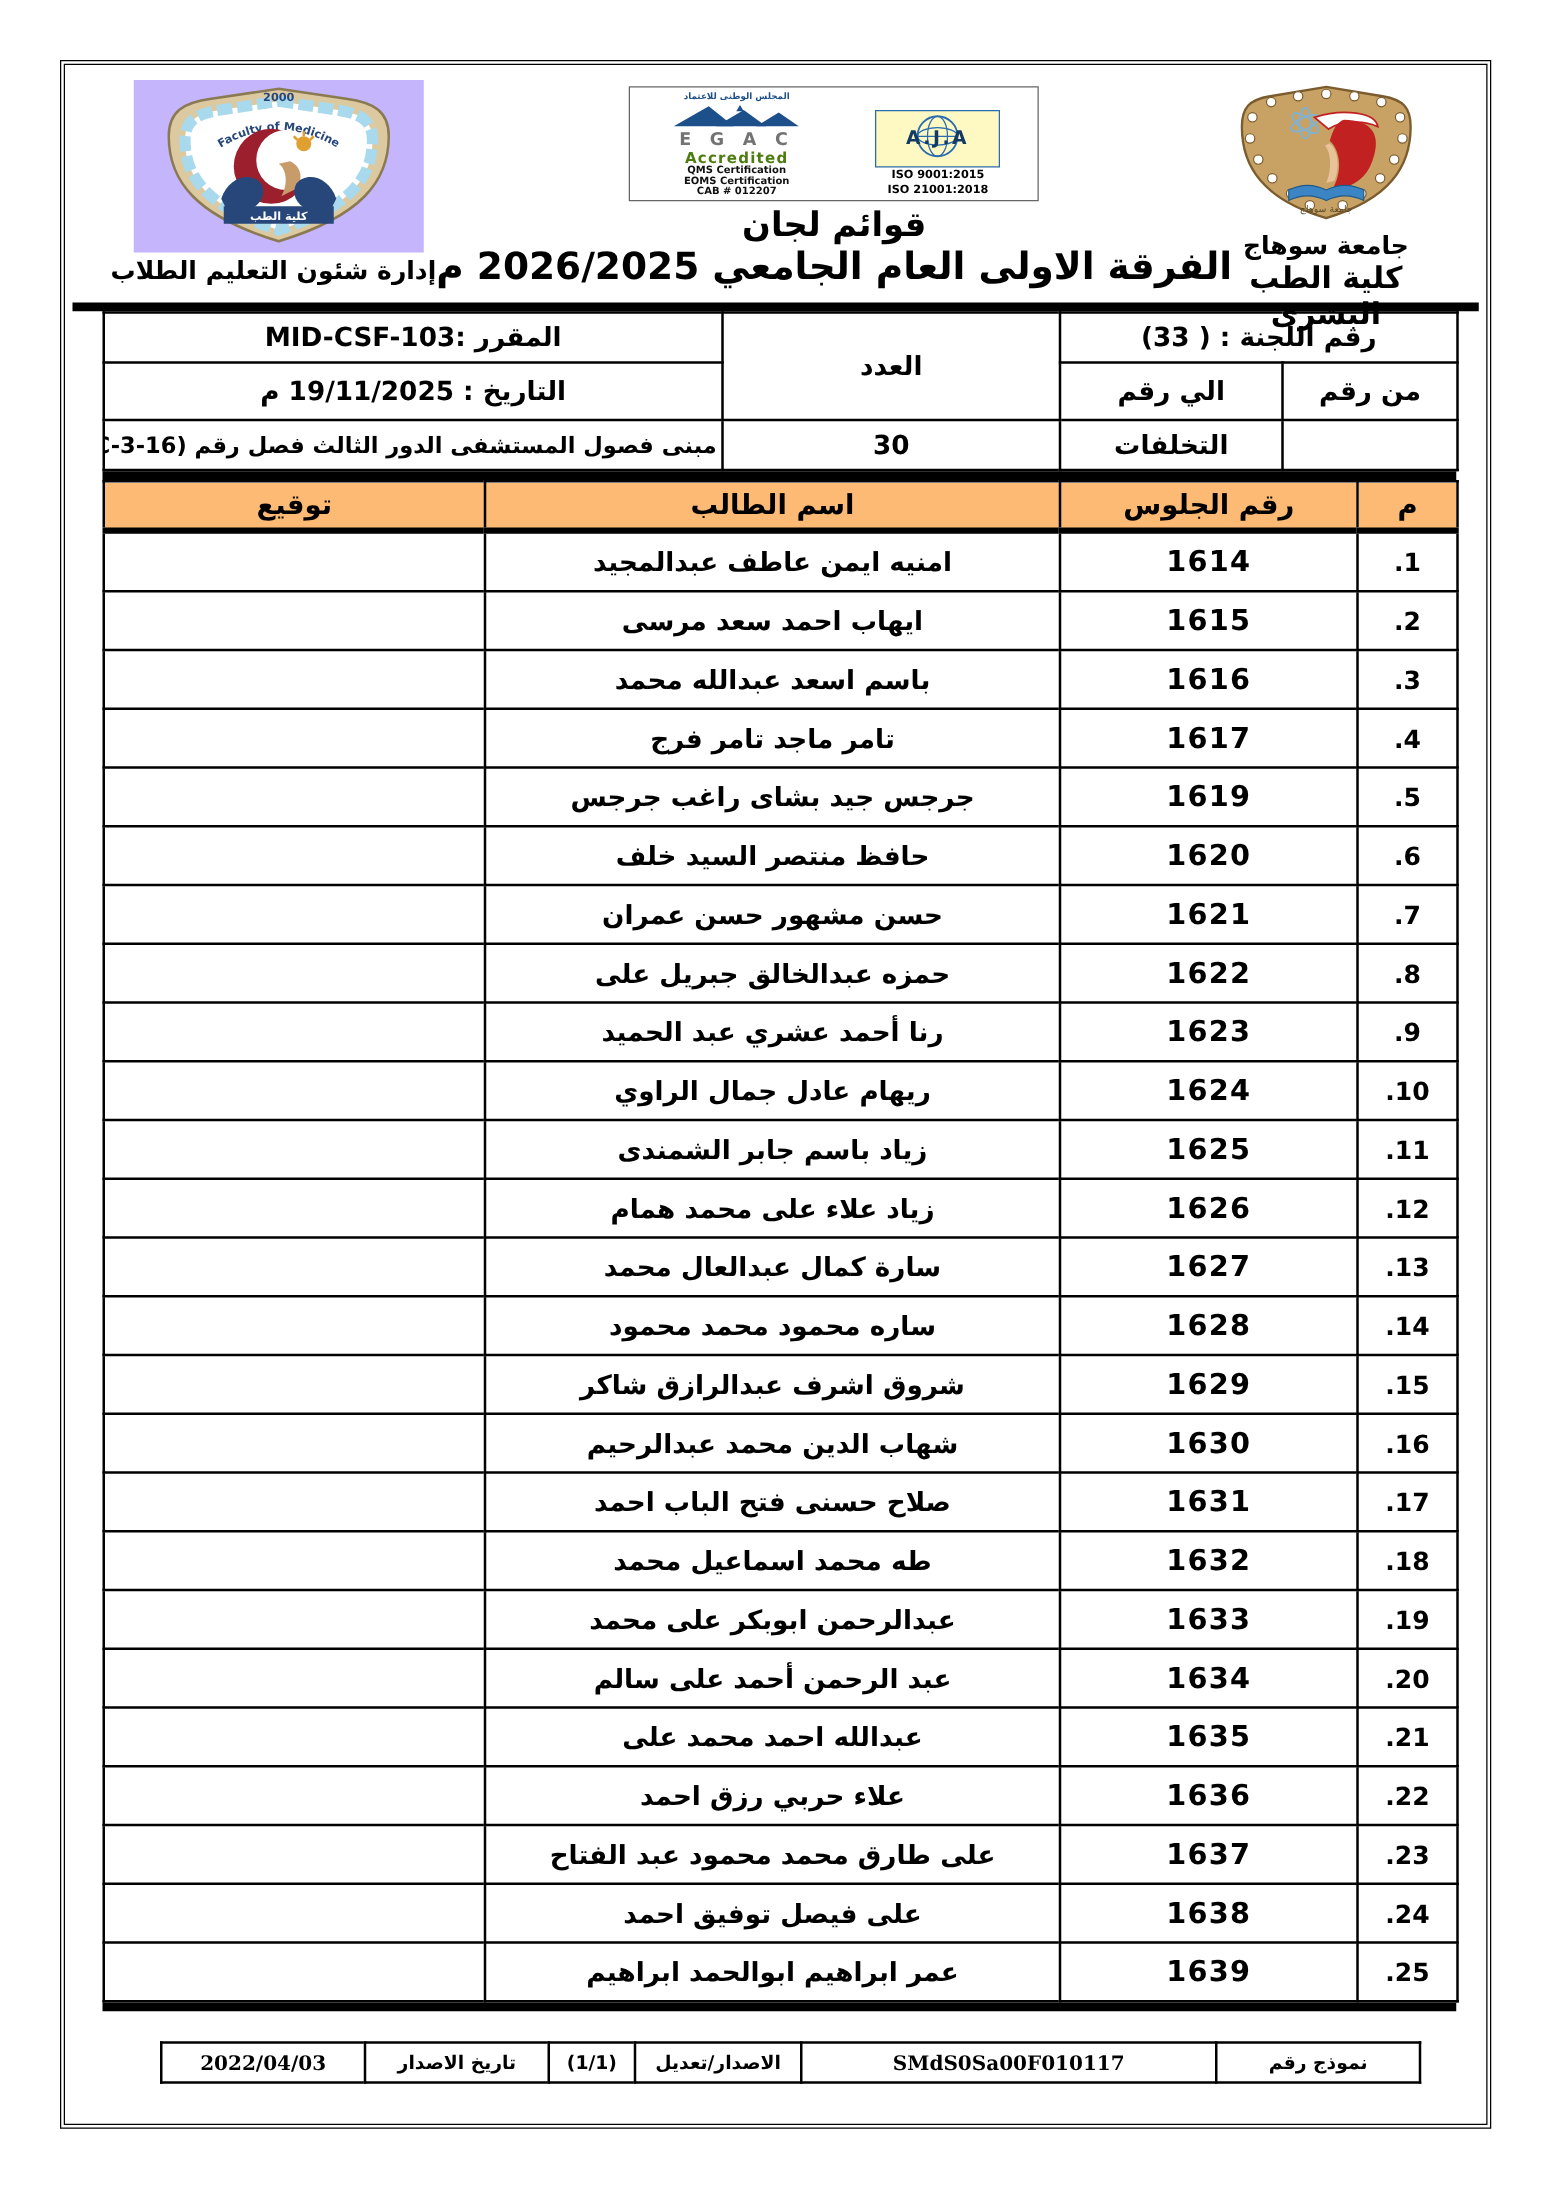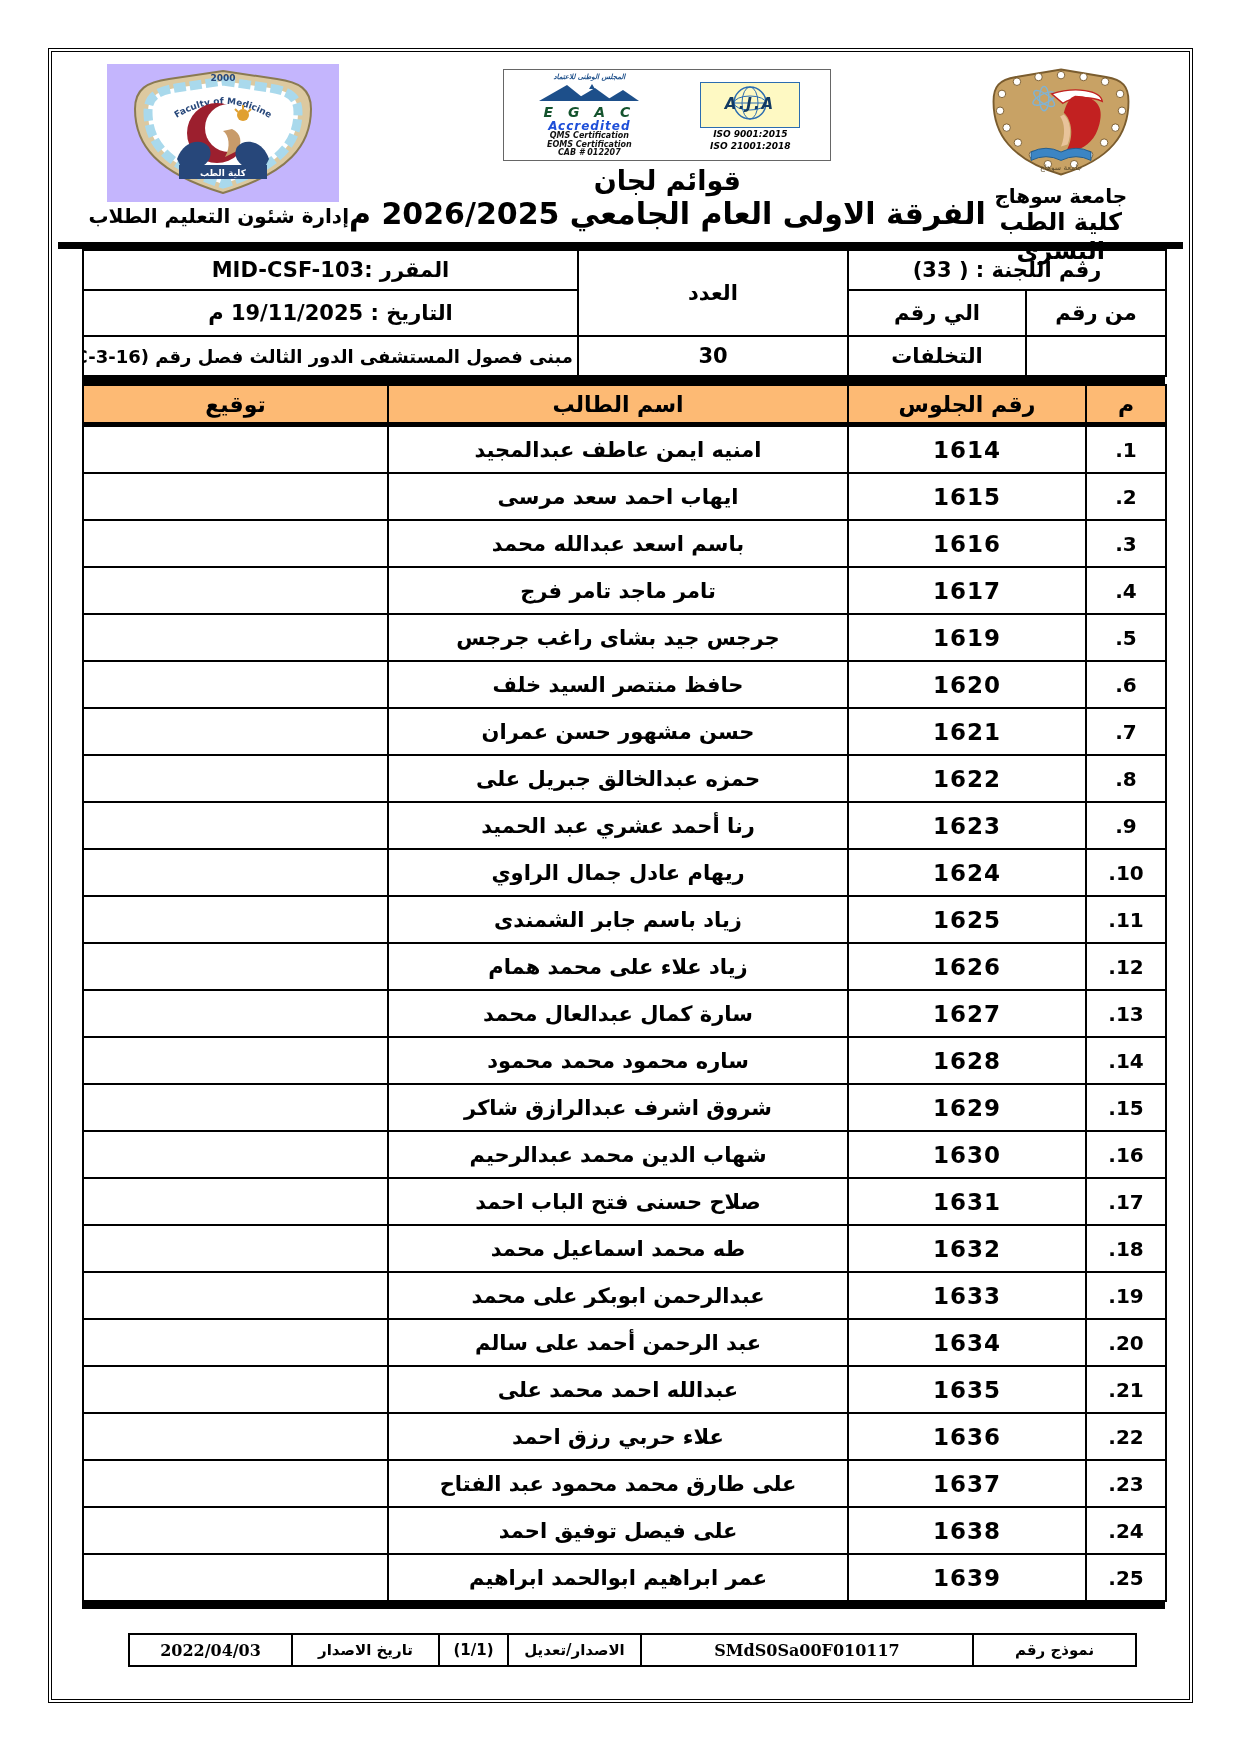--- a/index.html
+++ b/index.html
@@ -12,25 +12,25 @@
     box-sizing:border-box;border:4px double #000;background:#fff;overflow:hidden;
   }
   
   .hdr{display:flex;justify-content:space-between;align-items:flex-start;
        padding:12px 70px 0 45px;height:178px;}
   .blk-left{width:252px;text-align:center;}
   .fac-logo-bg{background:#c4b5fd;padding:3px 10px;display:inline-block;}
   .admin-text{font-size:20px;font-weight:700;margin-top:2px;direction:rtl;white-space:nowrap;}
   .blk-center{flex:1;text-align:center;}
   .certs{display:inline-flex;gap:16px;border:1px solid #666;background:#fff;
-         padding:4px 10px 2px;align-items:center;font-style:italic;}
+         padding:4px 10px 2px;align-items:flex-end;}
   .egac{width:150px;line-height:1.05;}
   .egac-arc{font-size:7px;color:#1d4f8a;font-weight:700;direction:rtl;}
-  .egac-name{font-size:14px;font-weight:700;color:#14532d;letter-spacing:5px;margin-top:-2px;}
-  .egac-accr{font-size:12px;font-weight:700;color:#1d4ed8;letter-spacing:1px;}
+  .egac-name{font-size:14px;font-weight:700;color:#737373;letter-spacing:5px;margin-top:-2px;}
+  .egac-accr{font-size:12px;font-weight:700;color:#4d7c0f;letter-spacing:1px;}
   .egac-ln{font-size:8px;font-weight:700;color:#111;}
   .aja{width:140px;text-align:center;line-height:1.1;padding-top:2px;}
   .aja-box{border:1px solid #2b6cb0;display:inline-block;padding:1px 6px;background:#fef9c3;}
   .aja-iso{font-size:9px;font-weight:700;margin-top:2px;}
   .title1{font-size:27px;font-weight:700;margin-top:4px;direction:rtl;}
   .title2{font-size:30px;font-weight:700;direction:rtl;margin-top:0px;white-space:nowrap;}
   .blk-right{width:230px;text-align:center;}
   .univ-line{font-size:20px;font-weight:700;direction:rtl;line-height:1.2;}
   .fac-line{font-size:24px;font-weight:700;direction:rtl;line-height:1.2;text-align:center;}
   

